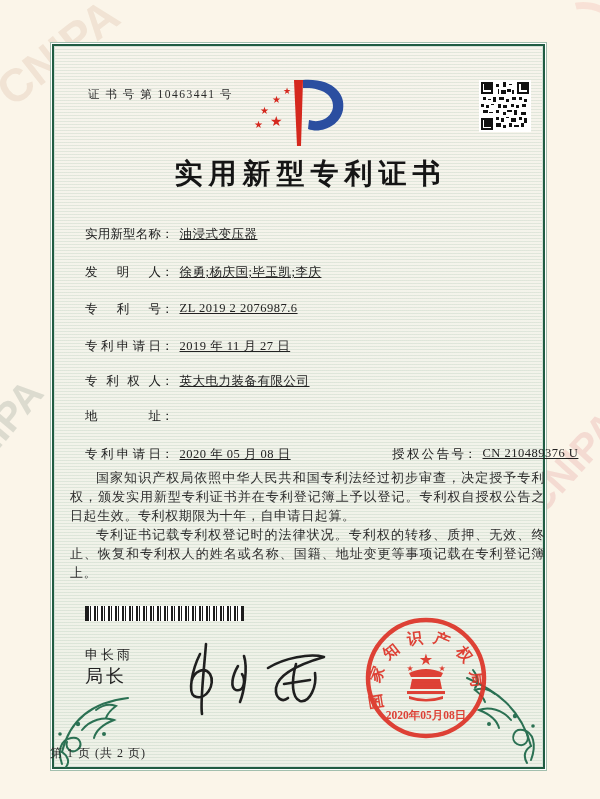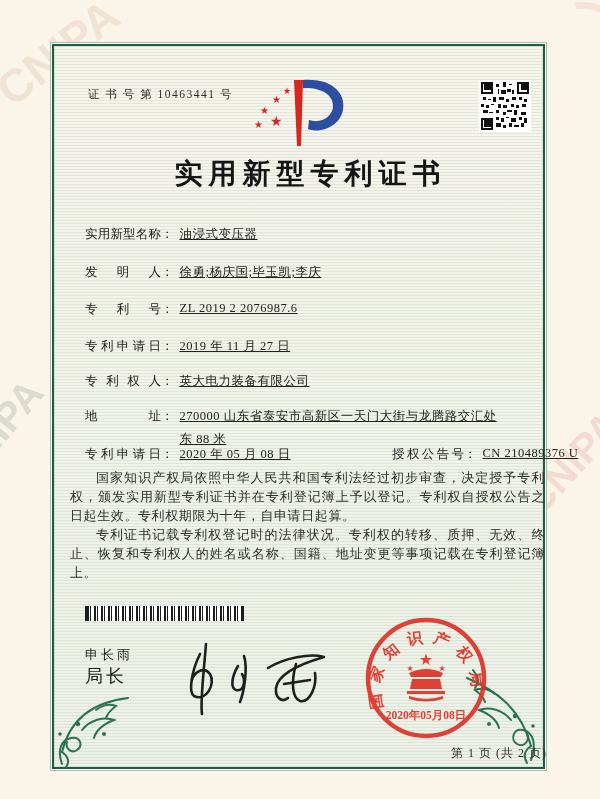--- a/index.html
+++ b/index.html
@@ -67,21 +67,21 @@
   .sig-title{position:absolute;left:85px;top:664px;font-family:"Liberation Sans","DejaVu Sans",sans-serif;font-size:18px;letter-spacing:3px;color:#222;}
   .sig-name{position:absolute;left:85px;top:646px;font-family:"Liberation Sans","DejaVu Sans",sans-serif;font-size:13px;letter-spacing:3px;color:#222;}
   .sig-script{position:absolute;left:172px;top:640px;}
   
   .seal{position:absolute;left:361px;top:613px;opacity:.92;}
   
   .corner{position:absolute;}
   .corner-left{left:52px;top:690px;}
   .corner-right{left:463px;top:668px;transform:scaleX(-1);}
   
-  .page-no{position:absolute;left:50px;top:745px;width:480px;text-align:right;font-size:12px;letter-spacing:1px;color:#2a2a2a;padding-left:17px;}
+  .page-no{position:absolute;left:50px;top:745px;width:480px;text-align:left;font-size:12px;letter-spacing:1px;color:#2a2a2a;}
   .continuation{position:absolute;left:0;top:778px;width:576px;text-align:center;font-size:13px;letter-spacing:2px;color:#2e2e2e;margin-top:32px;}
 </style>
 </head>
 <body>
 
 <div class="page">
 
   <span class="wm wm1">CNIPA</span>
   <span class="wm wm2">CNIPA</span>
   <span class="wm wm3">CNIPA</span>
@@ -205,24 +205,21 @@
   <div class="frow" style="top:301px">
     <span class="flabel" style="width:76px">专利号</span><span class="fcolon">：</span><span class="fvalue">ZL 2019 2 2076987.6</span>
   </div>
   <div class="frow" style="top:338px">
     <span class="flabel" style="width:76px">专利申请日</span><span class="fcolon">：</span><span class="fvalue">2019 年 11 月 27 日</span>
   </div>
   <div class="frow" style="top:373px">
     <span class="flabel" style="width:76px">专利权人</span><span class="fcolon">：</span><span class="fvalue">英大电力装备有限公司</span>
   </div>
   <div class="frow" style="top:408px">
-    <span class="flabel" style="width:76px">地址</span><span class="fcolon">：</span><span class="fvalue">
-      <span style="display:block">270000  山东省泰安市高新区一天门大街与龙腾路交汇处</span>
-      <span class="addr2" style="display:block">东 88 米</span>
-    </span>
+    <span class="flabel" style="width:76px">地址</span><span class="fcolon">：</span>
   </div>
   <div class="frow" style="top:446px">
     <span class="flabel" style="width:76px">专利申请日</span><span class="fcolon">：</span><span class="fvalue">2020 年 05 月 08 日</span>
     <span class="pair2">
       <span class="flabel" style="width:72px">授权公告号</span><span class="fcolon">：</span><span class="fvalue">CN 210489376 U</span>
     </span>
   </div>
 
   <div class="body-text">
     <p>国家知识产权局依照中华人民共和国专利法经过初步审查，决定授予专利权，颁发实用新型专利证书并在专利登记簿上予以登记。专利权自授权公告之日起生效。专利权期限为十年，自申请日起算。</p>

